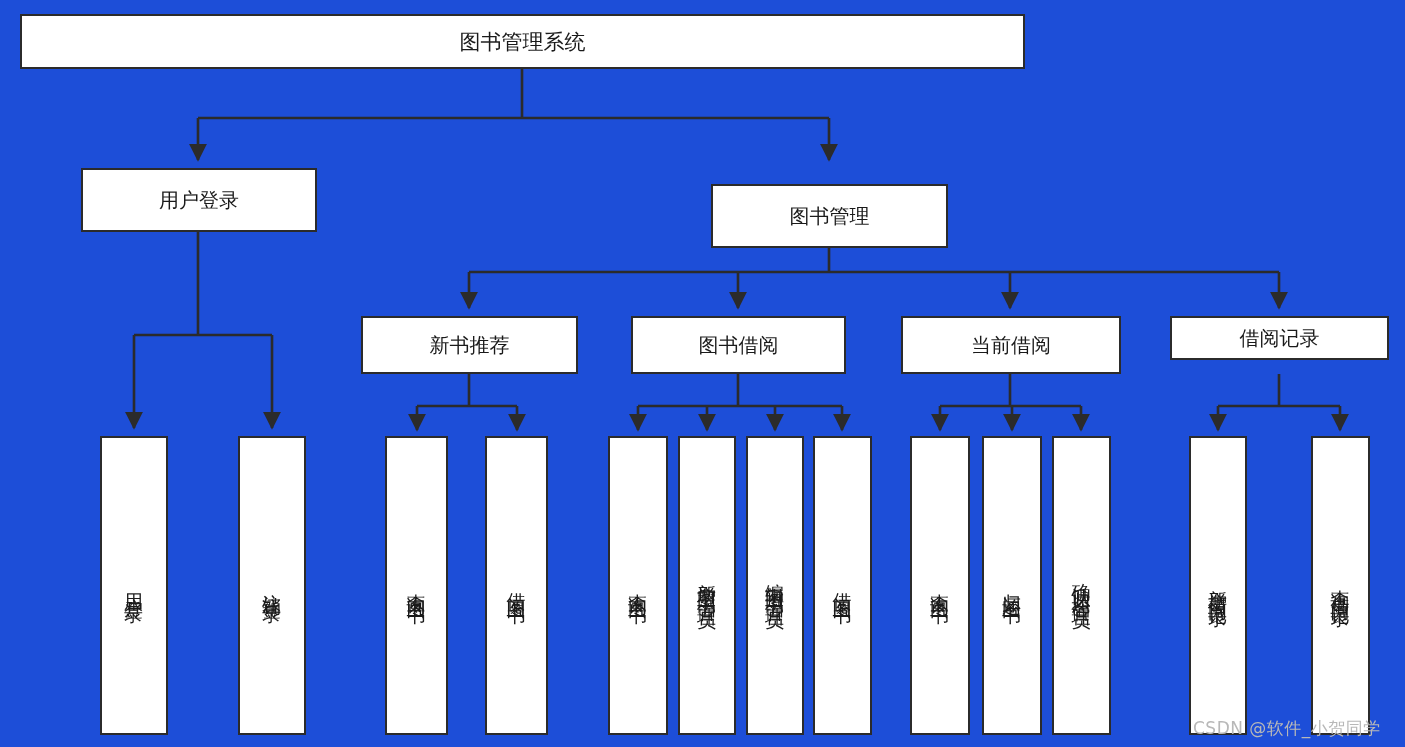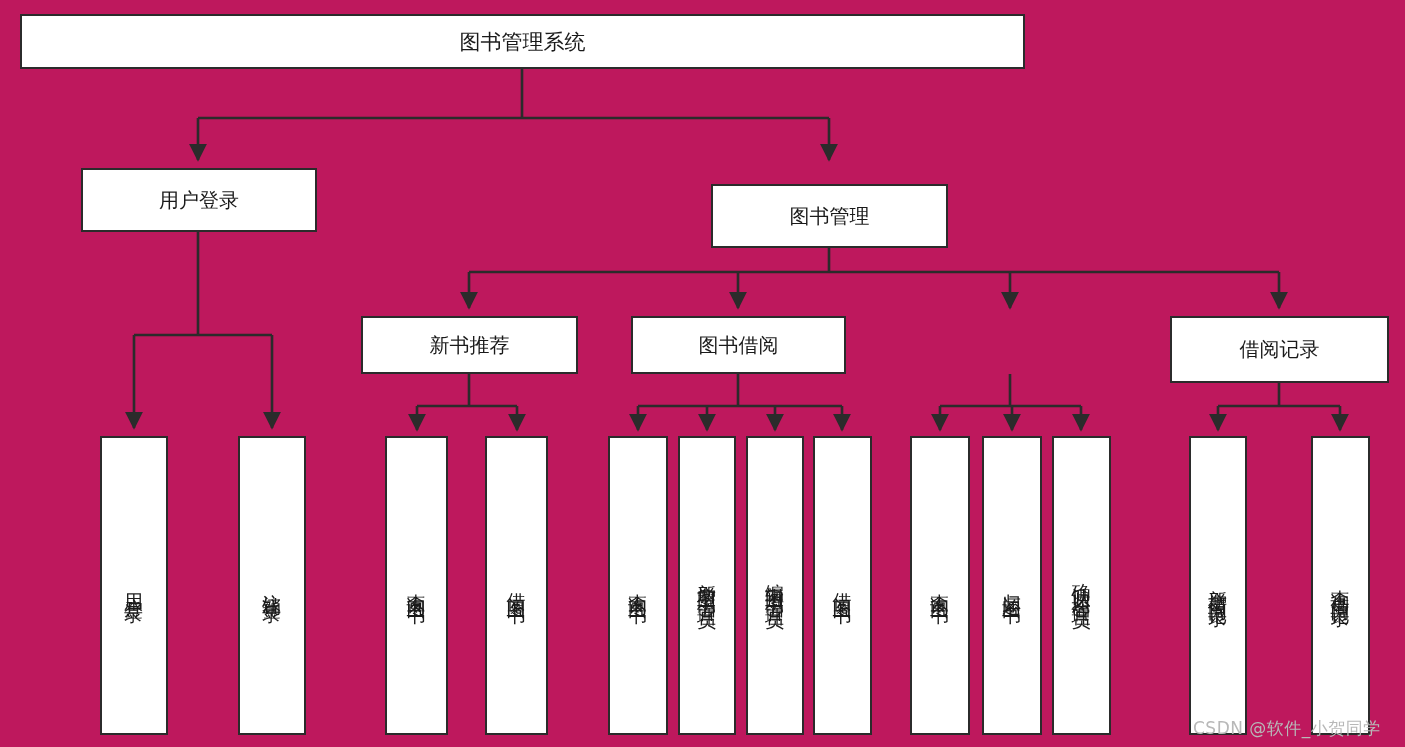--- a/index.html
+++ b/index.html
@@ -7,21 +7,21 @@
     padding: 0;
     background: #ffffff;
   }
   body {
     font-family: "DejaVu Sans", "Liberation Sans", sans-serif;
   }
   #canvas {
     position: relative;
     width: 1405px;
     height: 747px;
-    background: #be185d;
+    background: #1d4ed8;
     overflow: hidden;
   }
   .box {
     position: absolute;
     box-sizing: border-box;
     background: #ffffff;
     border: 2px solid #2b2b2b;
     display: flex;
     align-items: center;
     justify-content: center;
@@ -130,21 +130,24 @@
   <div class="box level1" style="left:711px; top:184px; width:237px; height:64px;">
     <span>图书管理</span>
   </div>
 
   <div class="box level2" style="left:631px; top:316px; width:215px; height:58px;">
     <span>图书借阅</span>
   </div>
   <div class="box level2" style="left:361px; top:316px; width:217px; height:58px;">
     <span>新书推荐</span>
   </div>
-  <div class="box level2" style="left:1170px; top:316px; width:219px; height:67px;">
+  <div class="box level2" style="left:901px; top:316px; width:220px; height:58px;">
+    <span>当前借阅</span>
+  </div>
+  <div class="box level2" style="left:1170px; top:316px; width:219px; height:44px;">
     <span>借阅记录</span>
   </div>
 
   <div class="leaf" style="left:100px; top:436px; width:68px; height:299px;">
     <span class="vtext">用户登录</span>
   </div>
   <div class="leaf" style="left:238px; top:436px; width:68px; height:299px;">
     <span class="vtext">注销登录</span>
   </div>
 

